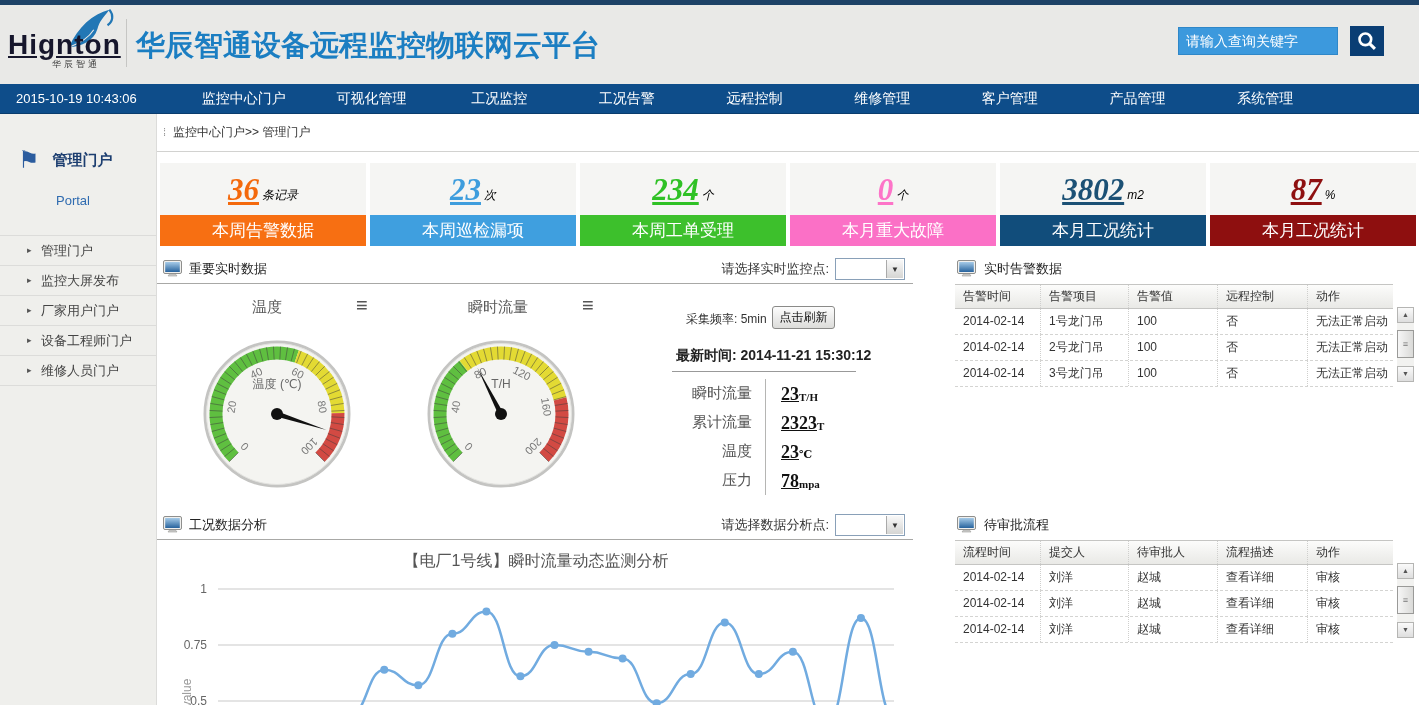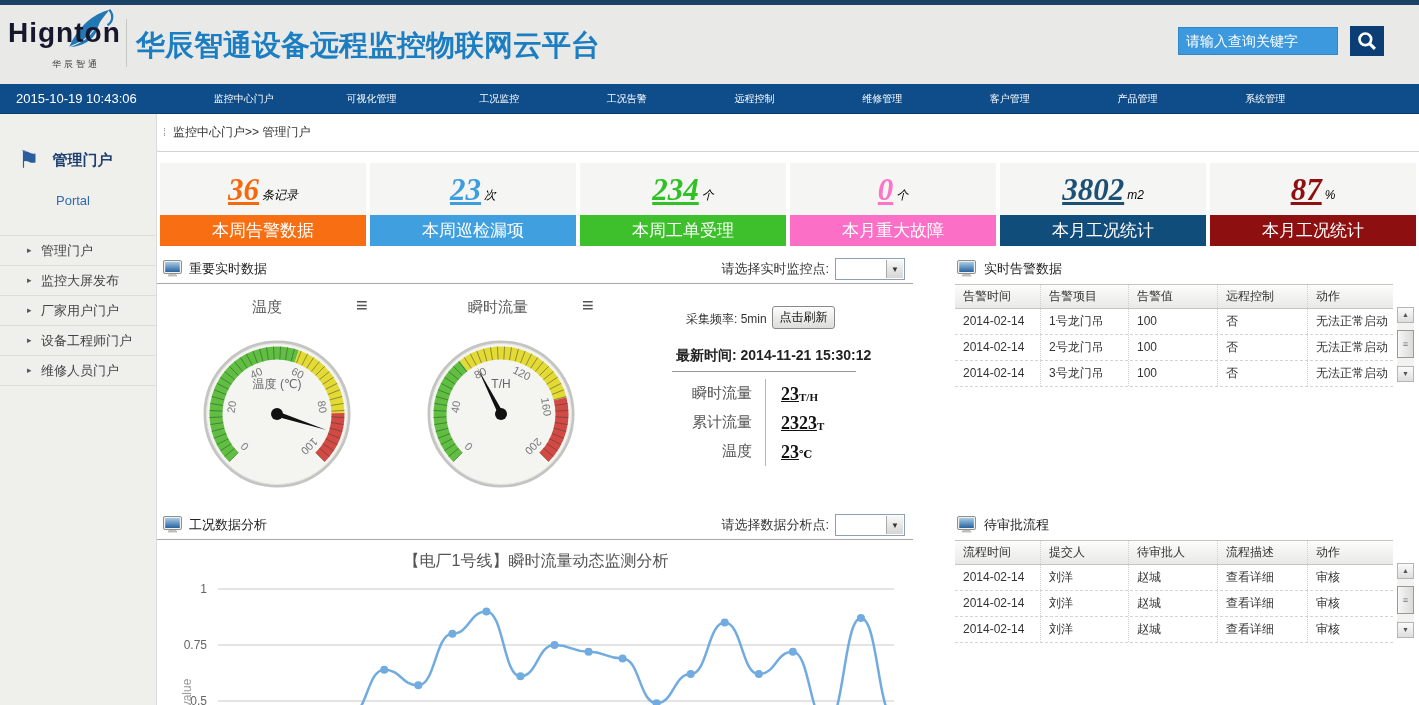--- a/index.html
+++ b/index.html
@@ -1,32 +1,32 @@
 <!DOCTYPE html>
 <html><head>
 <meta charset="utf-8">
 <style>
   html,body{margin:0;padding:0;}
   body{width:1419px;height:705px;position:relative;overflow:hidden;background:#fff;
        font-family:"Liberation Sans","DejaVu Sans",sans-serif;}
   .topstrip{position:absolute;left:0;top:0;width:100%;height:5px;background:#1d4267;}
   .header{position:absolute;left:0;top:5px;width:100%;height:79px;background:#e9e9e7;}
   .antelope{position:absolute;left:62px;top:1px;width:58px;height:44px;}
-  .logo-text{position:absolute;left:8px;top:12px;font-size:28px;font-weight:bold;color:#16162c;letter-spacing:1px;}
+  .logo-text{position:absolute;left:8px;top:24px;font-size:28px;font-weight:bold;color:#16162c;letter-spacing:1px;text-decoration:underline;}
   .logo-sub{position:absolute;left:52px;top:53px;font-size:9px;color:#3a3a3a;letter-spacing:3px;}
   .logo-divider{position:absolute;left:126px;top:14px;height:48px;width:1px;background:#c6c6c4;}
   .brand-title{position:absolute;left:136px;top:21px;font-size:29px;font-weight:bold;color:#1b7ec2;}
   .search-input{position:absolute;left:1178px;top:22px;width:160px;height:28px;background:#3c99dd;
     border:1px solid #2f87c8;color:#fff;font-size:14px;padding:0 7px;box-sizing:border-box;outline:none;}
   .search-input::placeholder{color:#fff;opacity:1;}
   .search-btn{position:absolute;left:1350px;top:21px;width:34px;height:30px;background:#0a3e74;border:none;cursor:pointer;padding:4px;}
   .navbar{position:absolute;left:0;top:84px;width:100%;height:29px;background:#0e4d8a;border-bottom:1px solid #0a3c6d;}
   .nav-time{position:absolute;left:16px;top:0;line-height:29px;color:#fff;font-size:13px;}
   .nav-items{position:absolute;left:180px;right:90px;top:0;height:29px;display:flex;}
-  .nav-item{flex:1;text-align:center;line-height:29px;color:#fff;font-size:10px;cursor:pointer;white-space:nowrap;}
+  .nav-item{flex:1;text-align:center;line-height:29px;color:#fff;font-size:14px;cursor:pointer;white-space:nowrap;}
   .sidebar{position:absolute;left:0;top:114px;width:157px;height:591px;background:#efefec;border-right:1px solid #dcdcda;box-sizing:border-box;}
   .portal-row{display:flex;align-items:center;gap:13px;padding:34px 0 0 18px;}
   .flag{font-size:24px;color:#2b5c9e;line-height:24px;}
   .portal-title{font-size:15px;font-weight:bold;color:#1c3e70;}
   .portal-sub{padding-left:56px;color:#2f6bb0;font-size:13px;margin-top:21px;}
   .side-menu{margin-top:27px;border-bottom:1px solid #dcdcda;}
   .side-item{height:29px;line-height:29px;border-top:1px solid #dcdcda;padding-left:41px;font-size:13px;color:#444;position:relative;cursor:pointer;}
   .side-arrow{position:absolute;left:27px;top:0;font-size:9px;color:#555;}
   .bc{position:absolute;left:157px;top:114px;right:0;height:37px;background:#fff;border-bottom:1px solid #d2d2d0;font-size:12px;color:#333;line-height:37px;}
   .bc-ico{margin:0 7px 0 6px;color:#999;font-size:11px;}
@@ -346,20 +346,25 @@
     <div class="rrow">
       <div class="rlabel">累计流量</div>
       <div class="rval">2323</div>
       <div class="runit">T</div>
     </div>
     <div class="rrow">
       <div class="rlabel">温度</div>
       <div class="rval">23</div>
       <div class="runit">℃</div>
     </div>
+    <div class="rrow">
+      <div class="rlabel">压力</div>
+      <div class="rval">78</div>
+      <div class="runit">mpa</div>
+    </div>
   </div>
 
 <div class="panel-head" style="top:511px">
   <span class="mon">
     <svg width="19" height="17" viewBox="0 0 19 17">
         <rect x="0.5" y="0.5" width="18" height="13" rx="1.5" fill="#f0f0ee" stroke="#8f8f8d"></rect>
         <rect x="2.2" y="2" width="14.6" height="10" fill="url(#scr)"></rect>
         <path d="M6.5 14 h6 l1.5 2 h-9 z" fill="#cfcfcd" stroke="#9a9a98" stroke-width="0.6"></path>
       </svg>
   </span>

